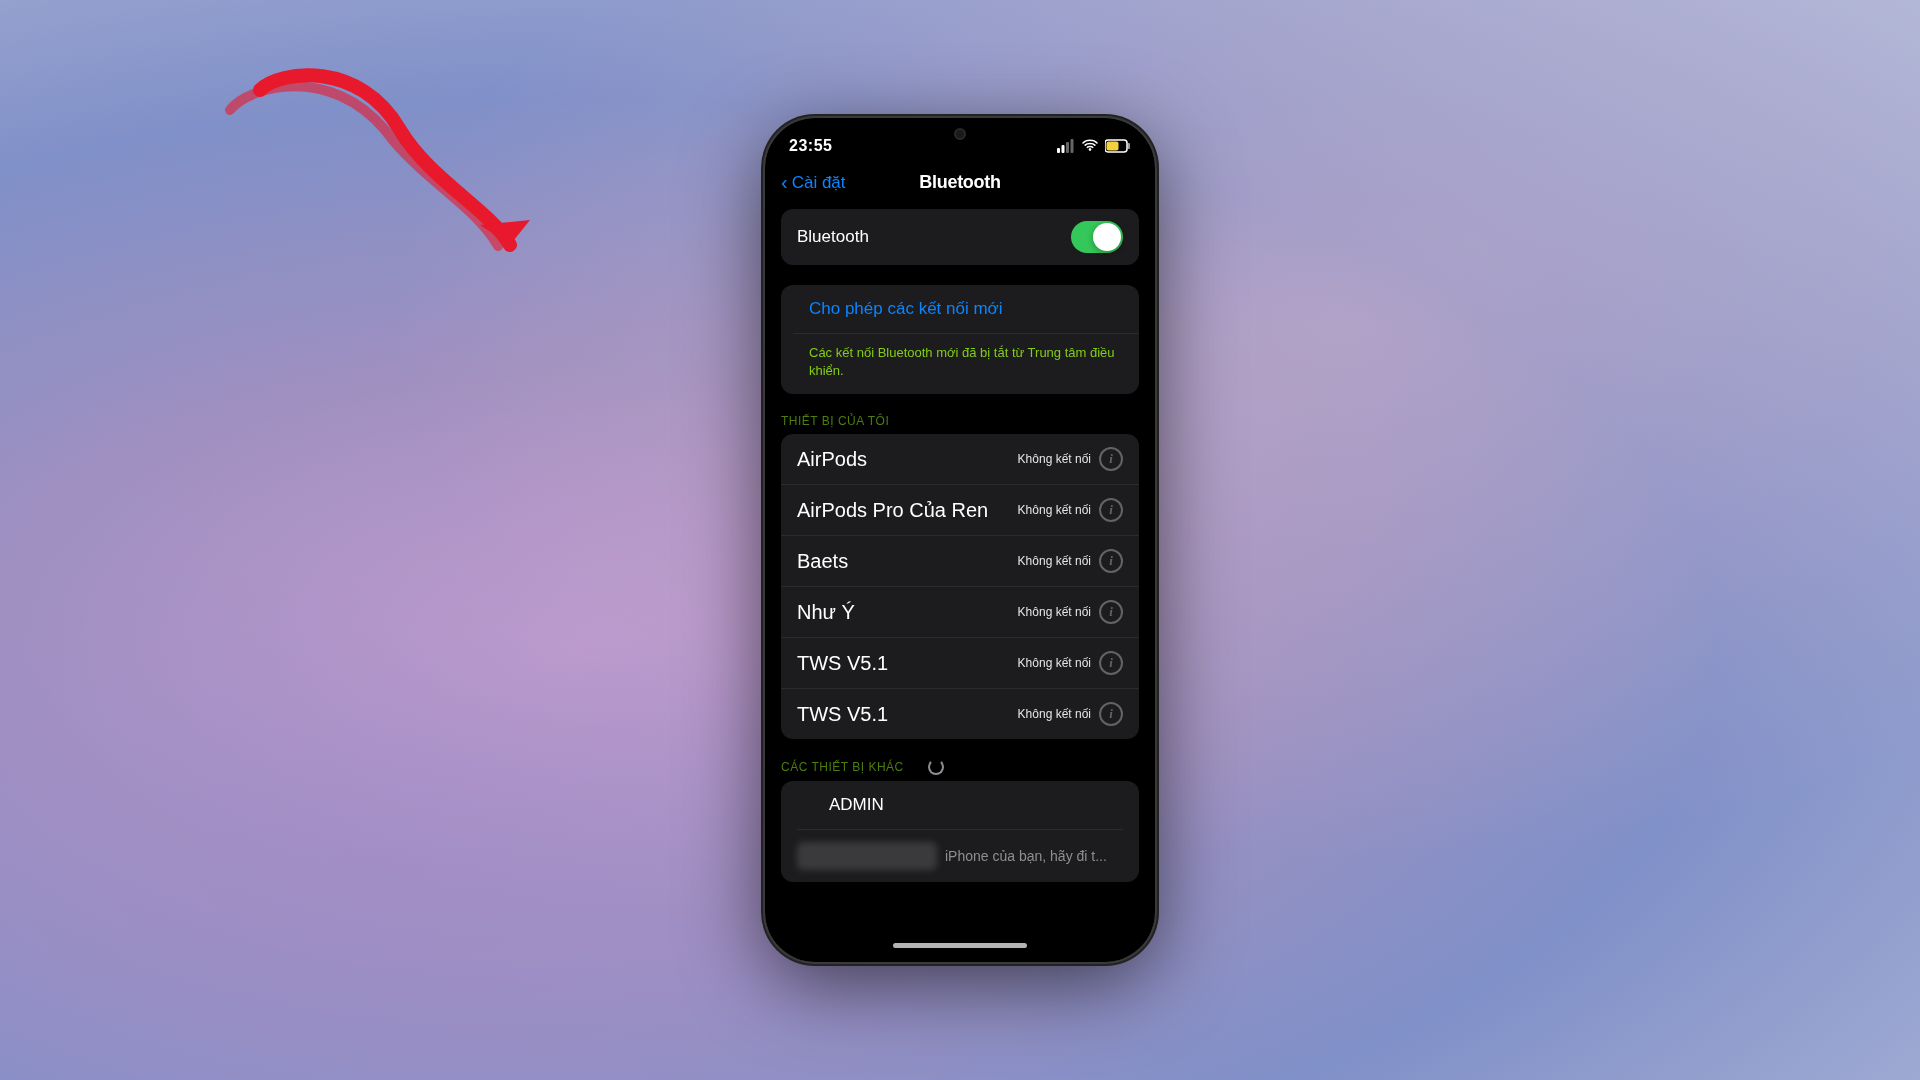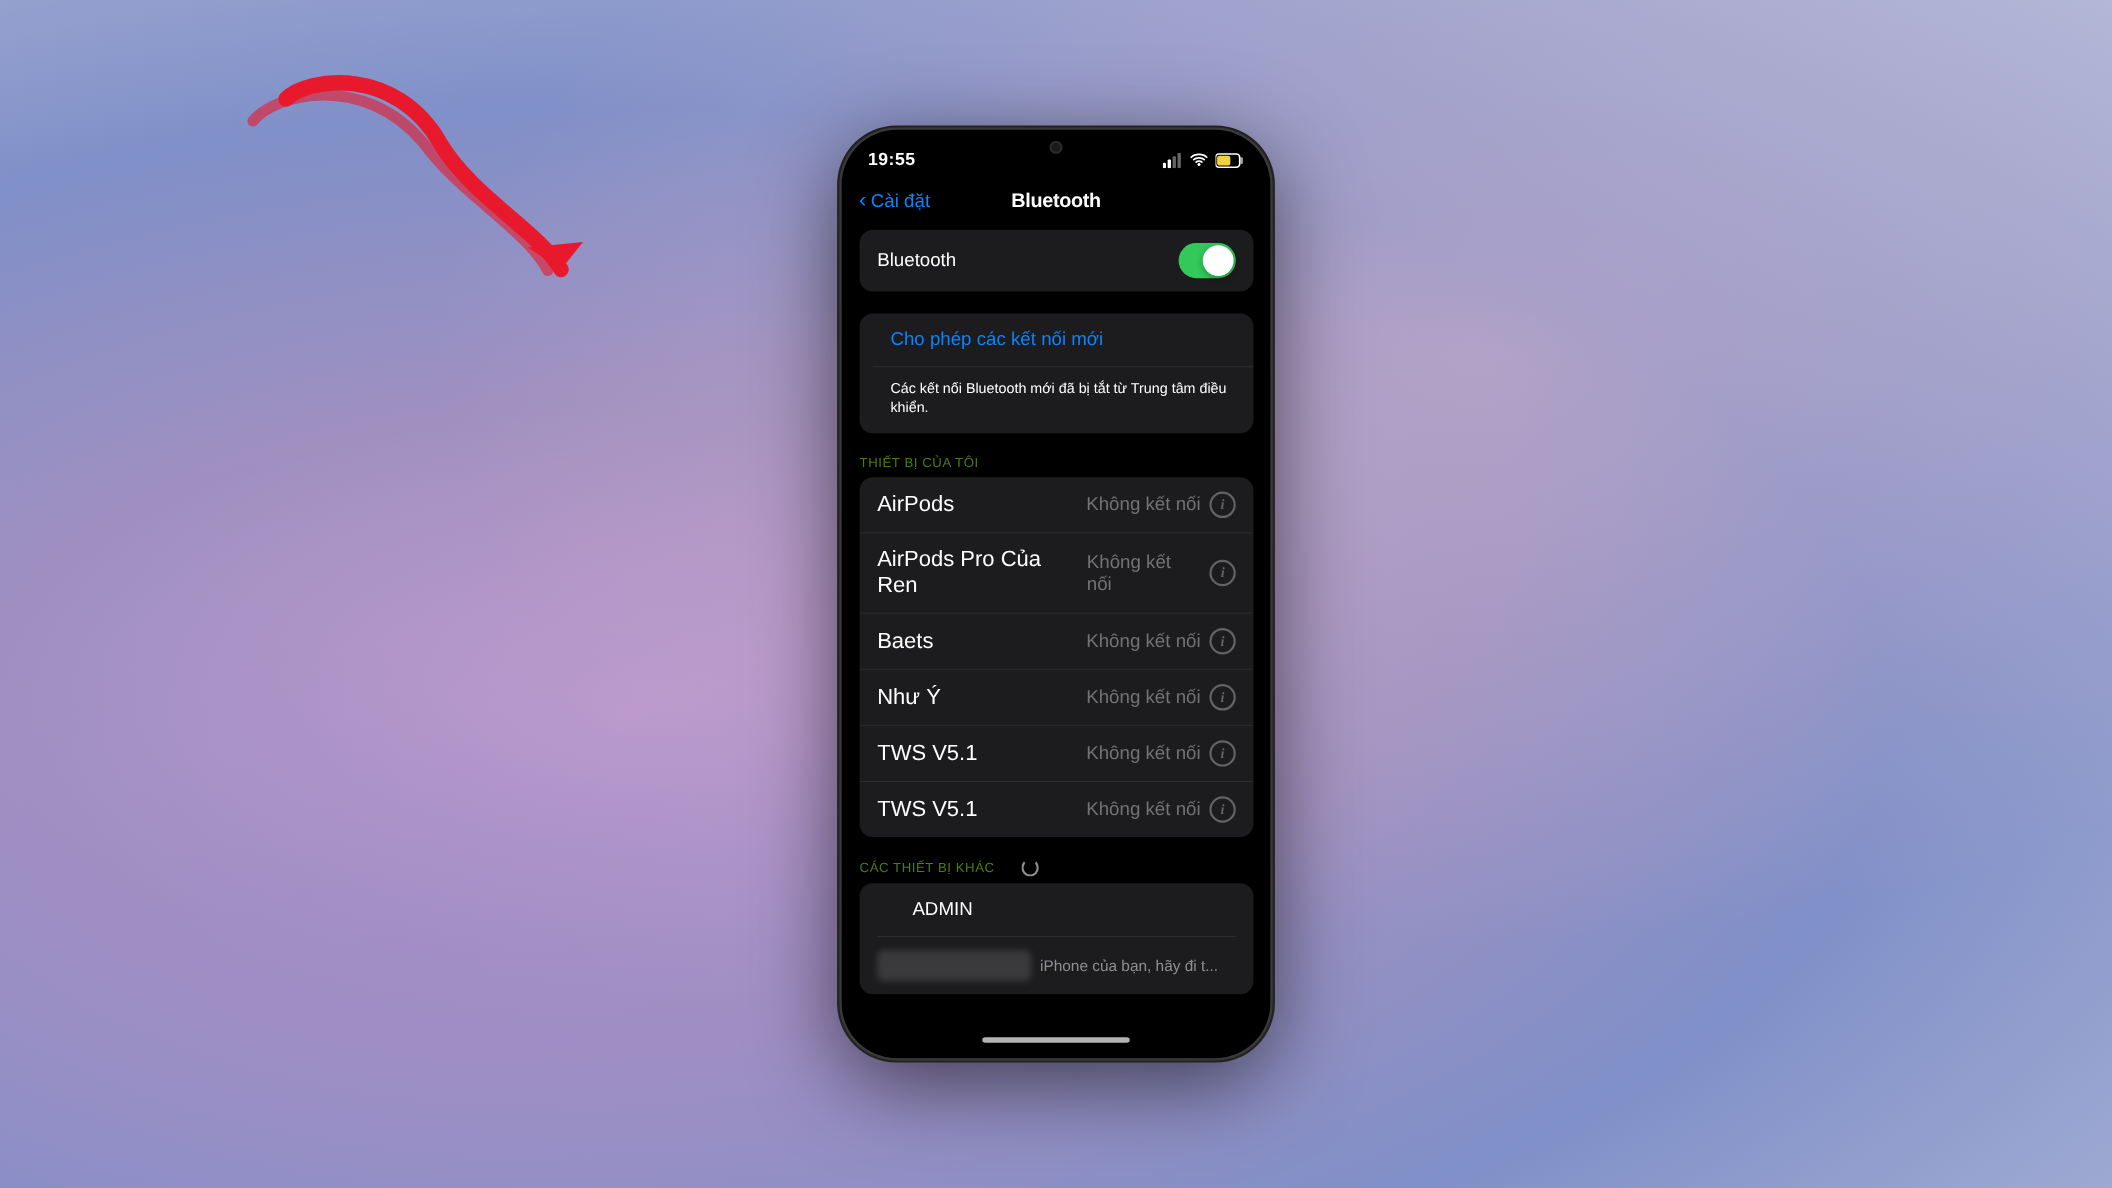--- a/index.html
+++ b/index.html
@@ -255,21 +255,21 @@
     .allow-btn {
       padding: 14px 16px;
       color: #0a84ff;
       font-size: 17px;
       cursor: pointer;
       border-bottom: 1px solid #2c2c2e;
     }
     .allow-note {
       padding: 10px 16px 14px;
       font-size: 13px;
-      color: #ffffff;
+      color: #84cc16;
       line-height: 1.4;
     }
 
     
     .device-row {
       display: flex;
       align-items: center;
       justify-content: space-between;
       padding: 13px 16px;
       border-bottom: 1px solid #2c2c2e;
@@ -281,22 +281,22 @@
     .device-name {
       font-size: 20px;
       color: #fff;
     }
     .device-right {
       display: flex;
       align-items: center;
       gap: 8px;
     }
     .not-connected {
-      font-size: 17px;
-      color: #737373;
+      font-size: 12px;
+      color: #e5e5e5;
     }
     .info-btn {
       width: 24px;
       height: 24px;
       border-radius: 50%;
       border: 2px solid #636366;
       display: flex;
       align-items: center;
       justify-content: center;
       color: #636366;
@@ -374,21 +374,21 @@
     <polygon points="310,195 280,175 330,170" fill="#e8192c"></polygon>
 
     <path d="M 30 60 C 50 35, 130 15, 185 80 C 220 128, 278 158, 298 196" stroke="#e8192c" stroke-width="10" stroke-linecap="round" fill="none" opacity="0.6"></path>
   </svg>
 </div>
 
 <div class="phone-frame">
   <div class="screen">
 
     <div class="status-bar">
-      <span class="status-time">19:55</span>
+      <span class="status-time">23:55</span>
       <div class="notch">
         <div class="notch-camera"></div>
       </div>
       <div class="status-icons">
 
         <svg width="18" height="14" viewBox="0 0 18 14">
           <rect x="0" y="9" width="3" height="5" rx="1" fill="white"></rect>
           <rect x="4.5" y="6" width="3" height="8" rx="1" fill="white"></rect>
           <rect x="9" y="3" width="3" height="11" rx="1" fill="white" opacity="0.4"></rect>
           <rect x="13.5" y="0" width="3" height="14" rx="1" fill="white" opacity="0.4"></rect>

